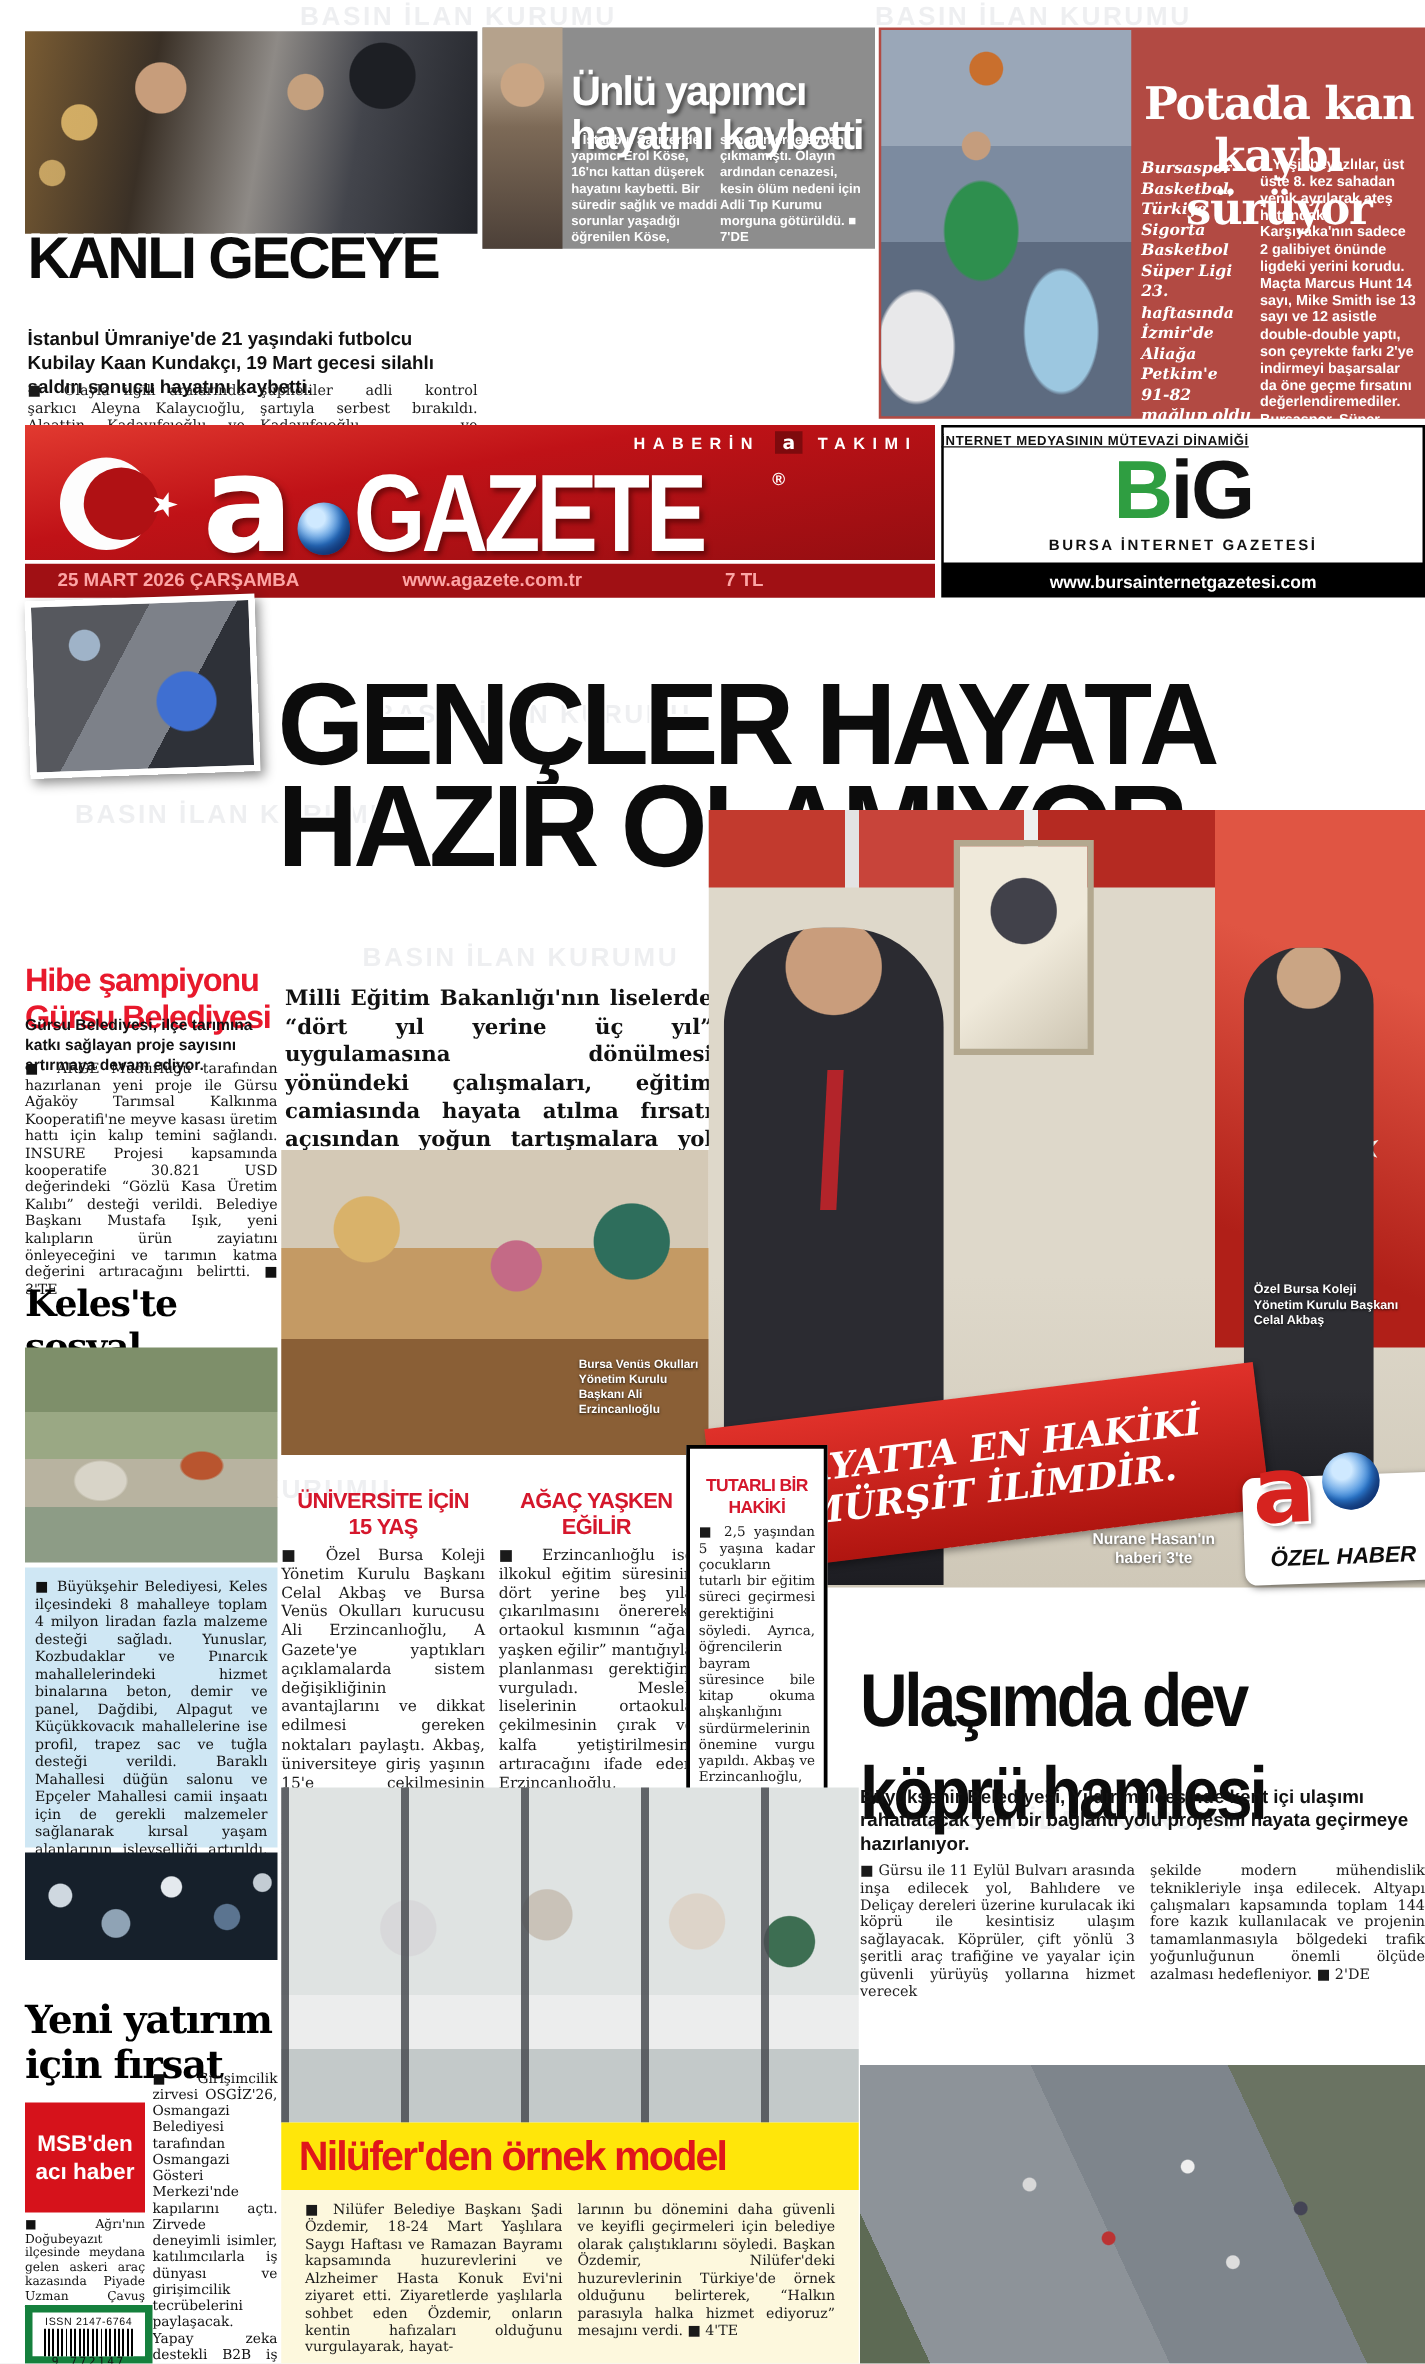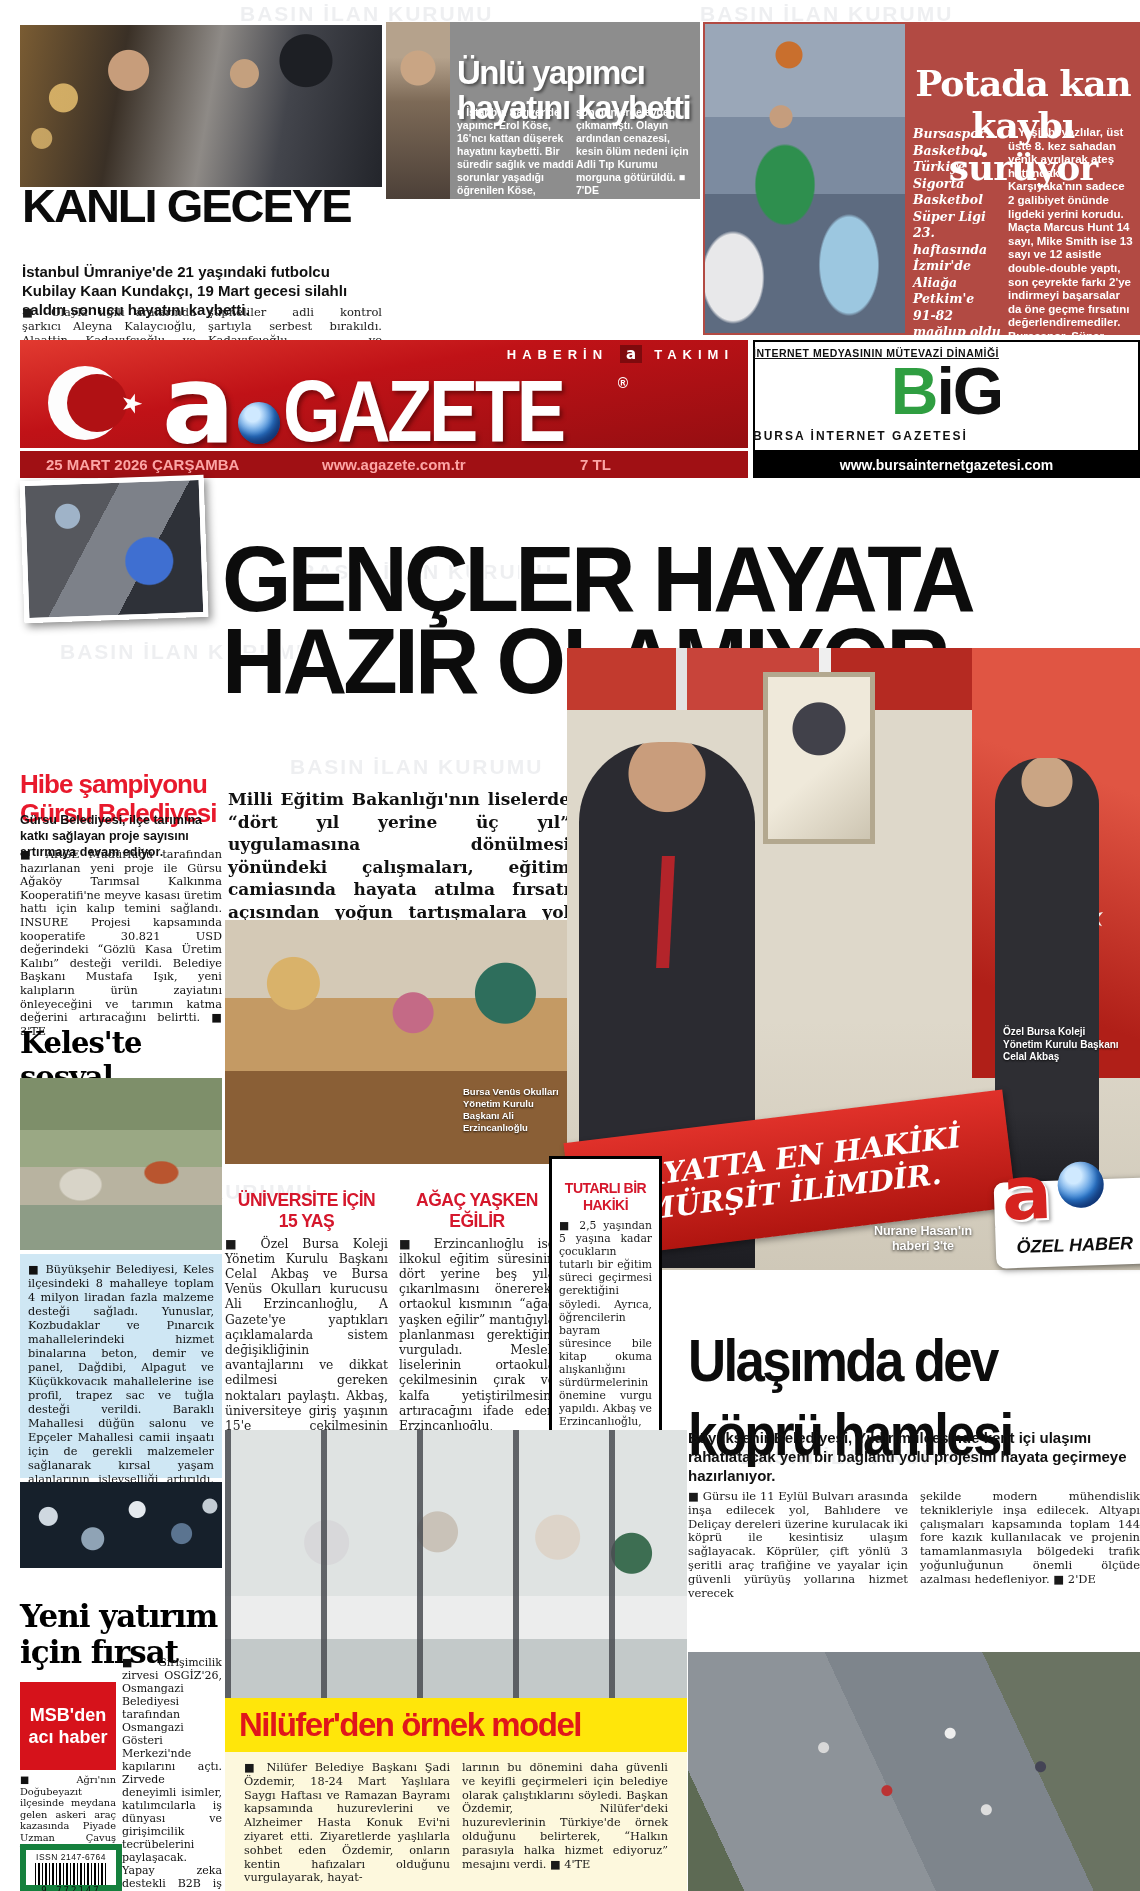--- a/index.html
+++ b/index.html
@@ -82,21 +82,21 @@
   .strip-date{left:26px;}.strip-url{left:302px;}.strip-price{left:560px;}
 
   
   .s-big{left:753px;top:340px;width:387px;height:138px;}
   .big-white{position:absolute;left:0;top:0;width:100%;height:112px;background:#fff;border:2px solid #000;}
   .big-slogan{position:absolute;top:7px;width:100%;
     font:700 10.5px "Liberation Sans",sans-serif;letter-spacing:.5px;color:#111;text-decoration:underline;}
   .big-logo{position:absolute;top:16px;width:100%;text-align:center;
     font:900 66px/70px "Liberation Sans",sans-serif;letter-spacing:-2px;color:#111;}
   .big-b{color:#2f9e41;}
-  .big-sub{position:absolute;top:89px;width:100%;text-align:left;
+  .big-sub{position:absolute;top:89px;width:100%;text-align:center;
     font:700 12px "Liberation Sans",sans-serif;letter-spacing:2px;color:#111;}
   .big-strip{position:absolute;left:0;bottom:0;width:100%;height:26px;background:#000;
     color:#fff;text-align:center;font:700 14px/26px "Liberation Sans",sans-serif;}
 
   
   .inset{left:22px;top:478px;width:184px;height:142px;border:5px solid #fff;
     box-shadow:3px 4px 9px rgba(0,0,0,.45);transform:rotate(-2deg);
     background:radial-gradient(circle at 24% 24%,#9fb3c8 0 12px,transparent 13px),
       radial-gradient(circle at 70% 60%,#3f6fd1 0 16%,transparent 17%),
       linear-gradient(120deg,#56585e 0 38%,#7d8189 38% 66%,#2e3138 66% 100%);}

